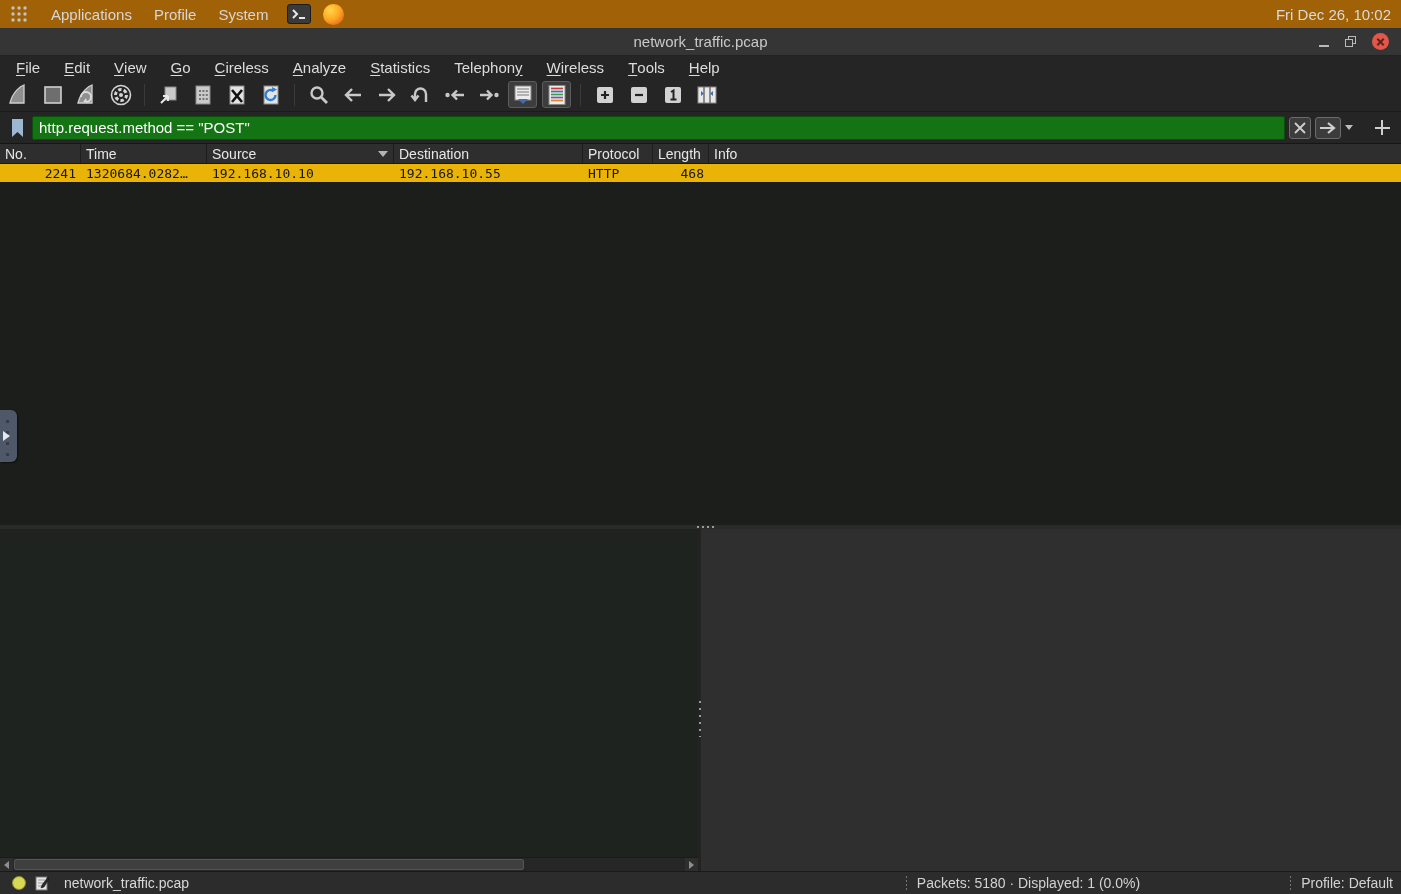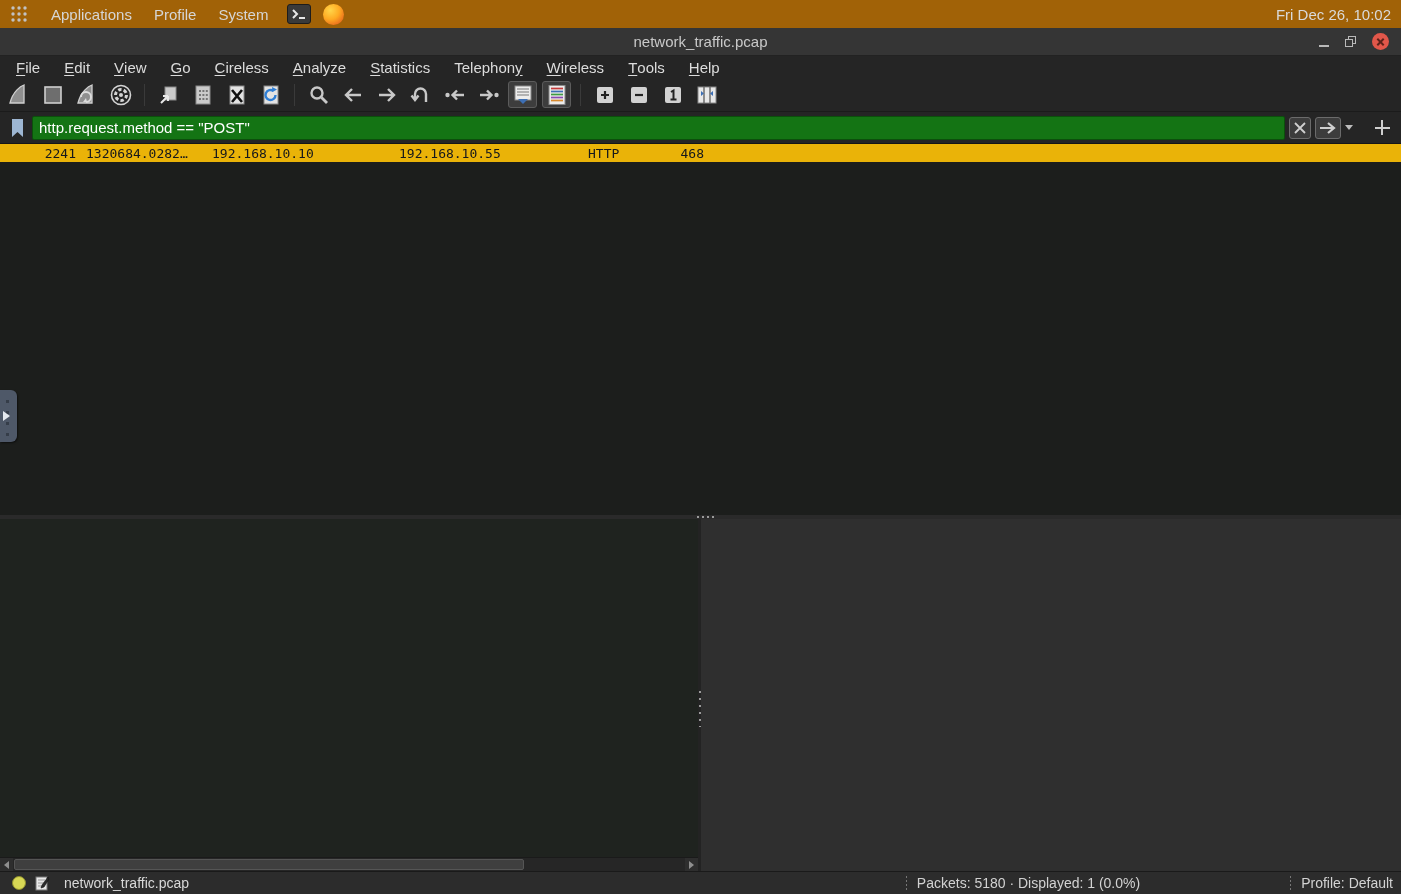--- a/index.html
+++ b/index.html
@@ -384,20 +384,44 @@
           <path d="M1 7 H14 M9 2 L15 7 L9 12" fill="none" stroke="#cfcfcf" stroke-width="2.2"></path>
         </svg>
       </button>
       <span class="dd-arrow"></span>
     </div>
     <button class="plus-btn">
       <span></span>
     </button>
   </div>
 
+  <div class="plist-header">
+    <div class="hcell col-no">
+        <span>No.</span>
+      </div>
+    <div class="hcell col-time">
+        <span>Time</span>
+      </div>
+    <div class="hcell col-source">
+        <span>Source</span>
+        <span class="sort-arrow"></span>
+      </div>
+    <div class="hcell col-dest">
+        <span>Destination</span>
+      </div>
+    <div class="hcell col-proto">
+        <span>Protocol</span>
+      </div>
+    <div class="hcell col-len">
+        <span>Length</span>
+      </div>
+    <div class="hcell col-info">
+        <span>Info</span>
+      </div>
+  </div>
 
   <div class="plist-row">
     <div class="rcell col-no ralign">2241</div>
     <div class="rcell col-time">1320684.0282…</div>
     <div class="rcell col-source">192.168.10.10</div>
     <div class="rcell col-dest">192.168.10.55</div>
     <div class="rcell col-proto">HTTP</div>
     <div class="rcell col-len ralign">468</div>
   </div>
 

